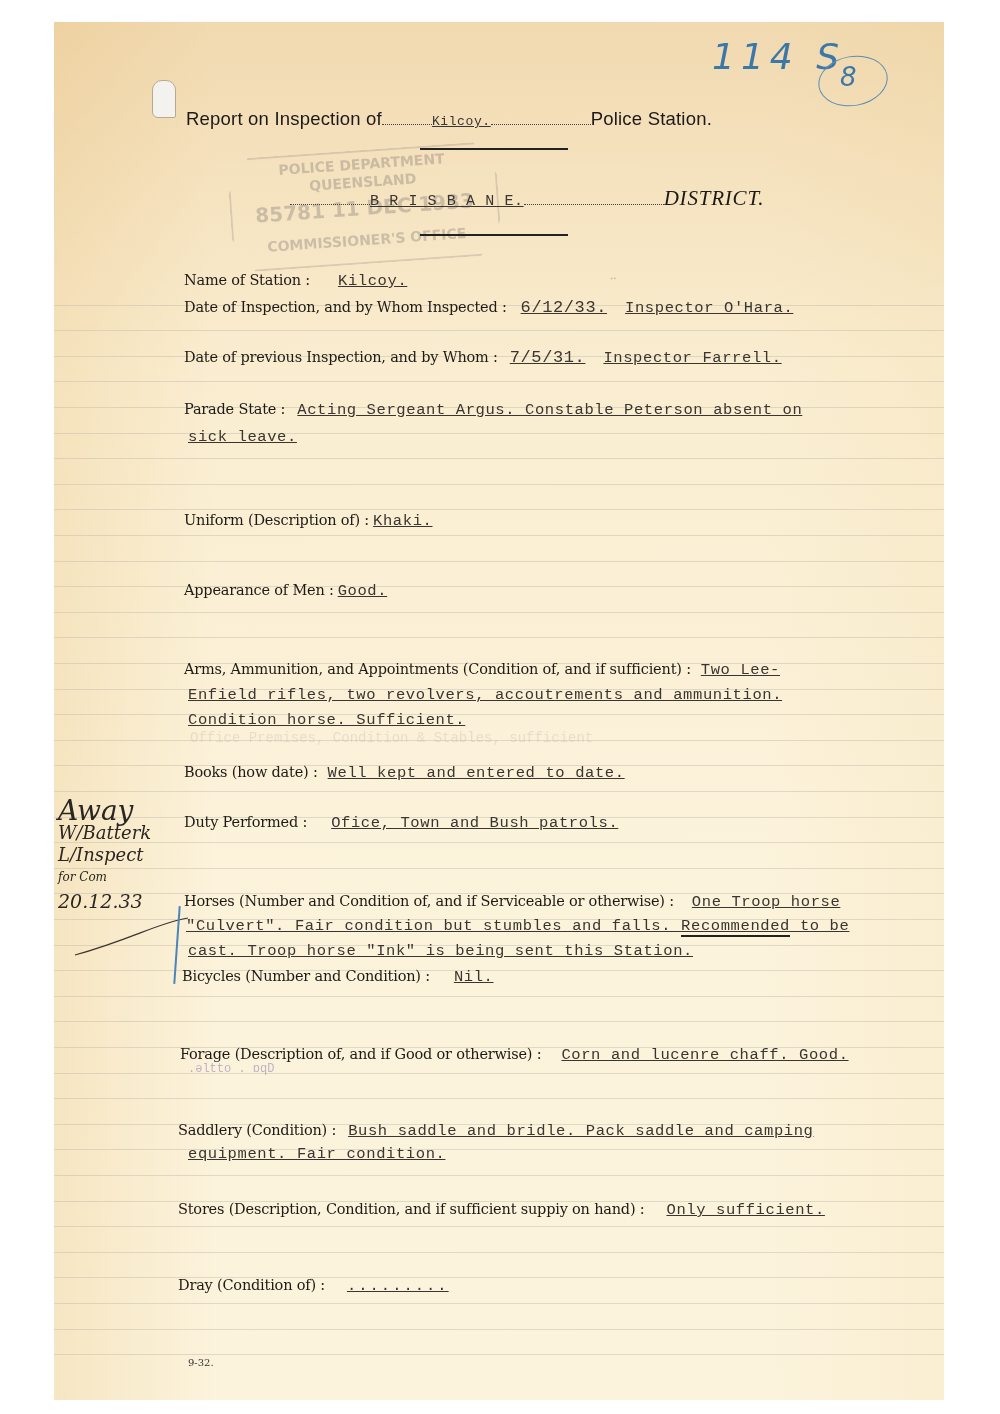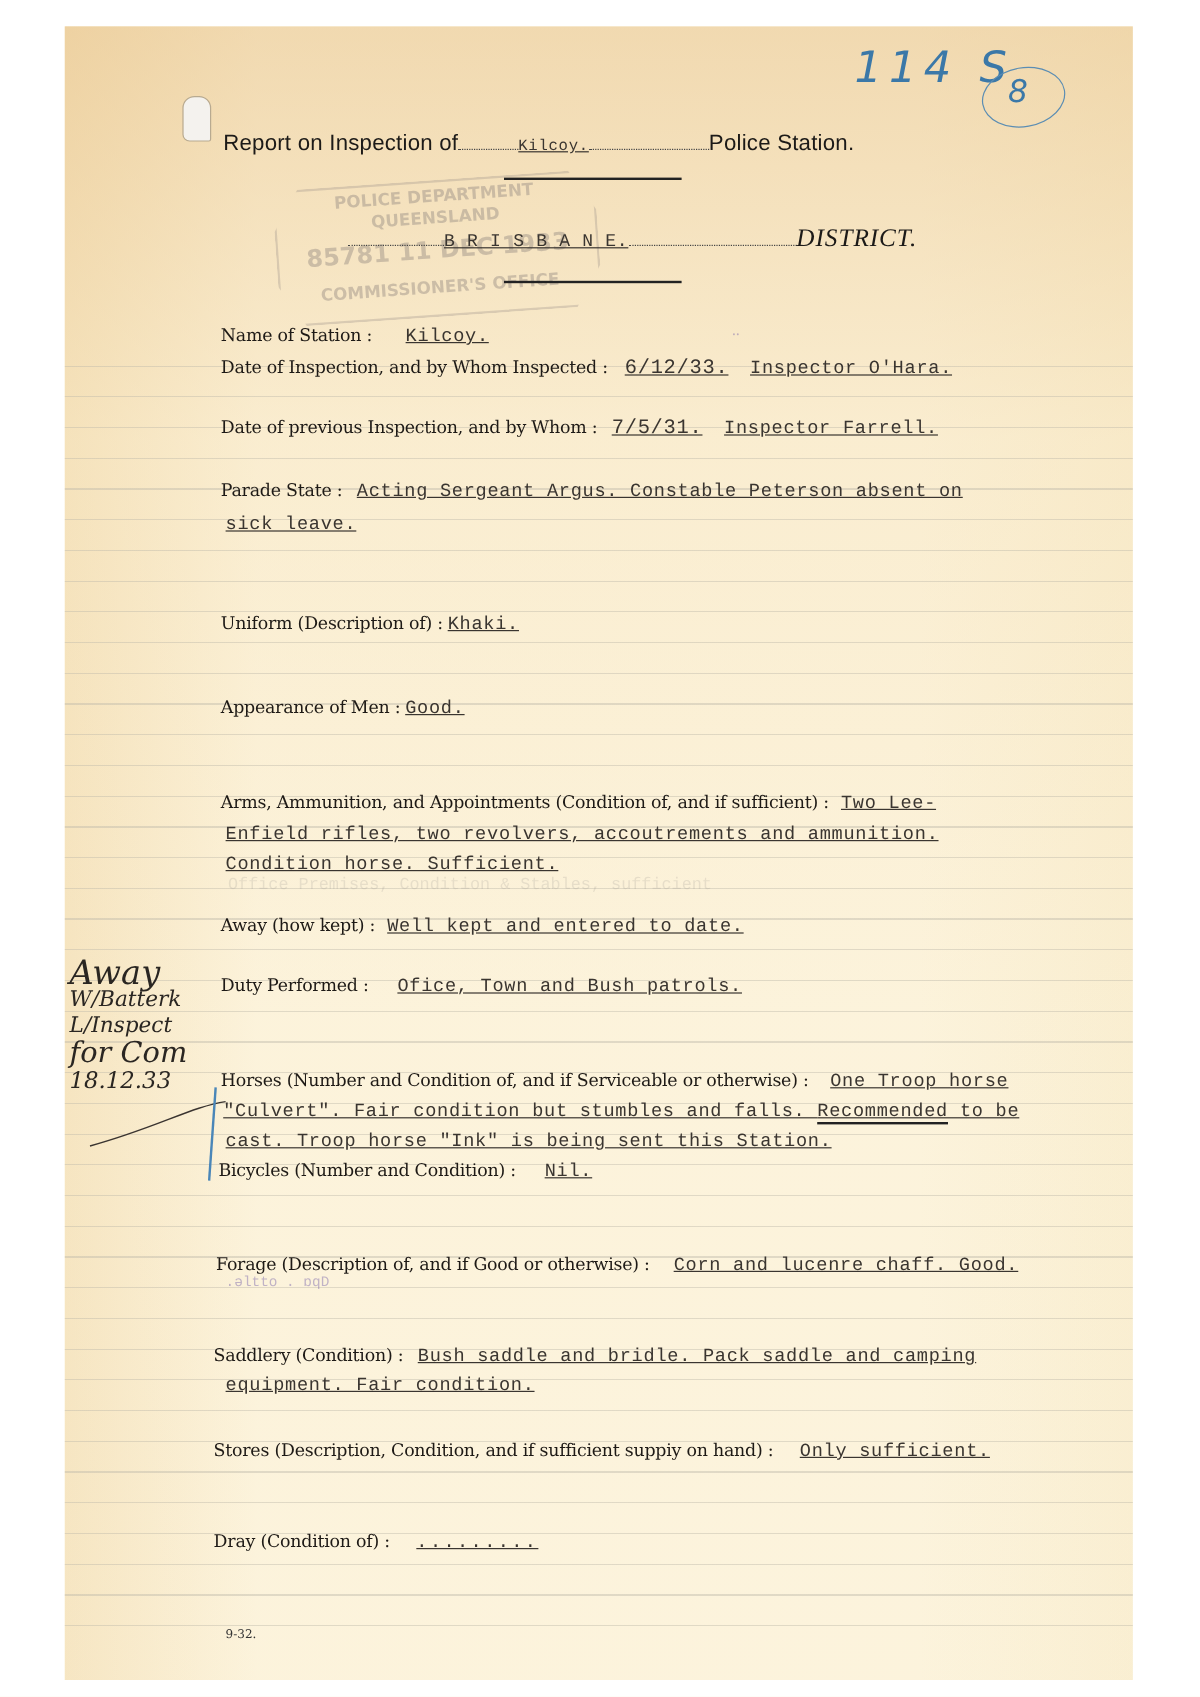--- a/index.html
+++ b/index.html
@@ -116,21 +116,21 @@
 
 <div class="abs" style="left:184px; top:660px;">
   <span class="label">Arms, Ammunition, and Appointments (Condition of, and if sufficient) :</span>
   <span class="type" style="margin-left:6px;">Two Lee-</span>
 </div>
 <div class="abs type" style="left:188px; top:686px;">Enfield rifles, two revolvers, accoutrements and ammunition.</div>
 <div class="abs type" style="left:188px; top:711px;">Condition horse.  Sufficient.</div>
 <div class="abs grey-offset" style="left:190px; top:730px;">Office Premises, Condition &amp; Stables, sufficient</div>
 
 <div class="abs" style="left:184px; top:763px;">
-  <span class="label">Away (how kept) :</span>
+  <span class="label">Books (how date) :</span>
   <span class="type" style="margin-left:6px;">Well kept and entered to date.</span>
 </div>
 
 <div class="abs" style="left:184px; top:813px;">
   <span class="label">Duty Performed :</span>
   <span class="type" style="margin-left:20px;">Ofice, Town and Bush patrols.</span>
 </div>
 
 <div class="abs" style="left:184px; top:892px;">
   <span class="label">Horses (Number and Condition of, and if Serviceable or otherwise) :</span>
@@ -163,21 +163,21 @@
 
 <div class="abs" style="left:178px; top:1276px;">
   <span class="label">Dray (Condition of) :</span>
   <span class="type" style="margin-left:18px; letter-spacing:2px;">.........</span>
 </div>
 
 <div class="abs hand-black" style="left:58px; top:800px; font-size:22px; line-height:22px;">
   <div style="font-size:28px;">Away</div>
   <div style="font-size:18px;">W/Batterk</div>
   <div style="font-size:18px;">L/Inspect</div>
-  <div style="font-size:24px;">for Com</div>
-  <div style="font-size:19px; margin-top:2px;">18.12.33</div>
+  <div style="font-size:12px;">for Com</div>
+  <div style="font-size:19px; margin-top:2px;">20.12.33</div>
 </div>
 <svg class="abs" style="left:70px; top:900px;" width="130" height="60">
   <path d="M118 18 C 90 22, 60 40, 5 55" stroke="#3a3430" stroke-width="1.2" fill="none"></path>
 </svg>
 <div class="blue-line" style="left:176px; top:906px; height:78px; transform:rotate(4deg);"></div>
 
 <div class="abs footer" style="left:188px; top:1357px;">9-32.</div>
 
 </body></html>

